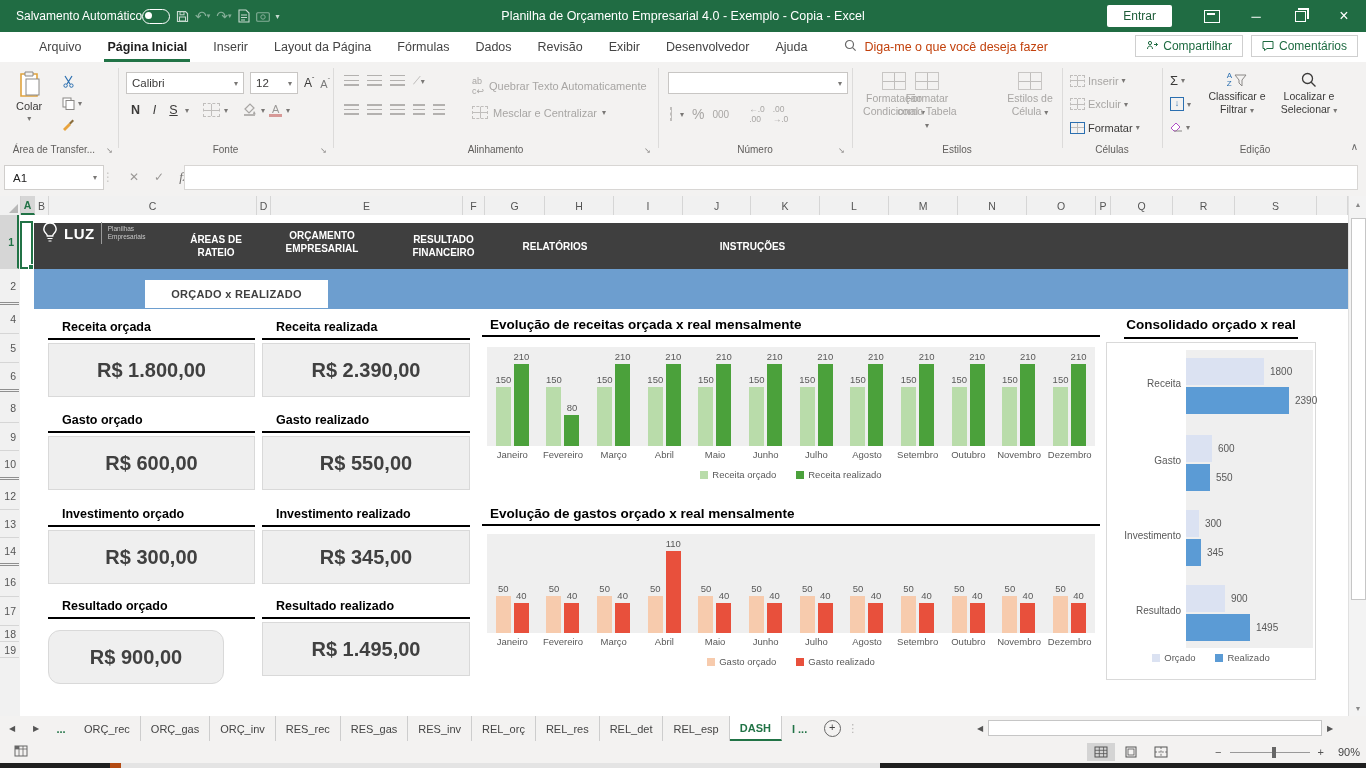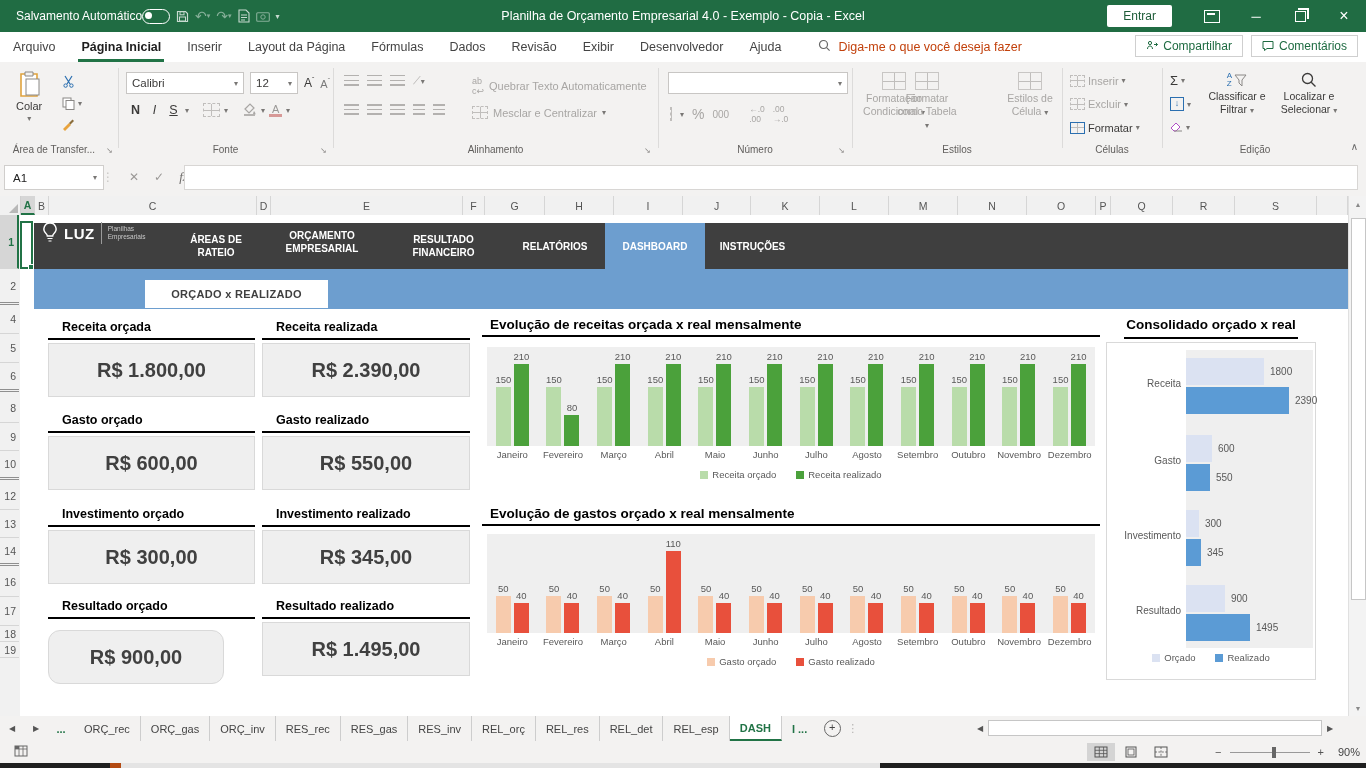--- a/index.html
+++ b/index.html
@@ -195,21 +195,21 @@
         </span>
       <span class="win-btn">─</span>
       <span class="win-btn">
           <span class="restore-box"></span>
         </span>
       <span class="win-btn" style="font-size:16px;">×</span>
     </div>
   </div>
 
   <div class="menubar">
-    <div id="menu-tabs" style="display:flex;">
+    <div id="menu-tabs" style="display:flex;padding-left:26px;">
         <span class="menu-tab">Arquivo</span>
         <span class="menu-tab active">Página Inicial</span>
         <span class="menu-tab">Inserir</span>
         <span class="menu-tab">Layout da Página</span>
         <span class="menu-tab">Fórmulas</span>
         <span class="menu-tab">Dados</span>
         <span class="menu-tab">Revisão</span>
         <span class="menu-tab">Exibir</span>
         <span class="menu-tab">Desenvolvedor</span>
         <span class="menu-tab">Ajuda</span>
@@ -497,21 +497,20 @@
           <path d="M5.5 16.5h5M6.5 19h3" stroke="#fff" stroke-width="1.2"></path>
         </svg>
         <span class="brand-name">LUZ</span>
         <span class="brand-sep"></span>
         <span class="brand-tag">Planilhas<br>Empresariais</span>
       </div>
       <div class="ntab" style="left: 150px; top: 8px; width: 92px;">ÁREAS DE RATEIO</div>
       <div class="ntab" style="left: 242px; top: 4px; width: 120px;">ORÇAMENTO EMPRESARIAL</div>
       <div class="ntab" style="left: 362px; top: 8px; width: 123px;">RESULTADO FINANCEIRO</div>
       <div class="ntab" style="left: 485px; top: 8px; width: 100px;">RELATÓRIOS</div>
-      <div class="ntab active" style="left: 585px; top: 8px; width: 100px;">DASHBOARD</div>
       <div class="ntab" style="left: 685px; top: 8px; width: 95px;">INSTRUÇÕES</div>
       <div class="subnav"></div>
       <div class="viewbtn">ORÇADO x REALIZADO</div>
       <div class="kpi-label" style="left: 28px; top: 102px; width: 207px;">Receita orçada</div>
       <div class="kpi-card" style="left: 28px; top: 128px; width: 207px;">
         <span>R$ 1.800,00</span>
       </div>
       <div class="kpi-label" style="left: 242px; top: 102px; width: 208px;">Receita realizada</div>
       <div class="kpi-card" style="left: 242px; top: 128px; width: 208px;">
         <span>R$ 2.390,00</span>

